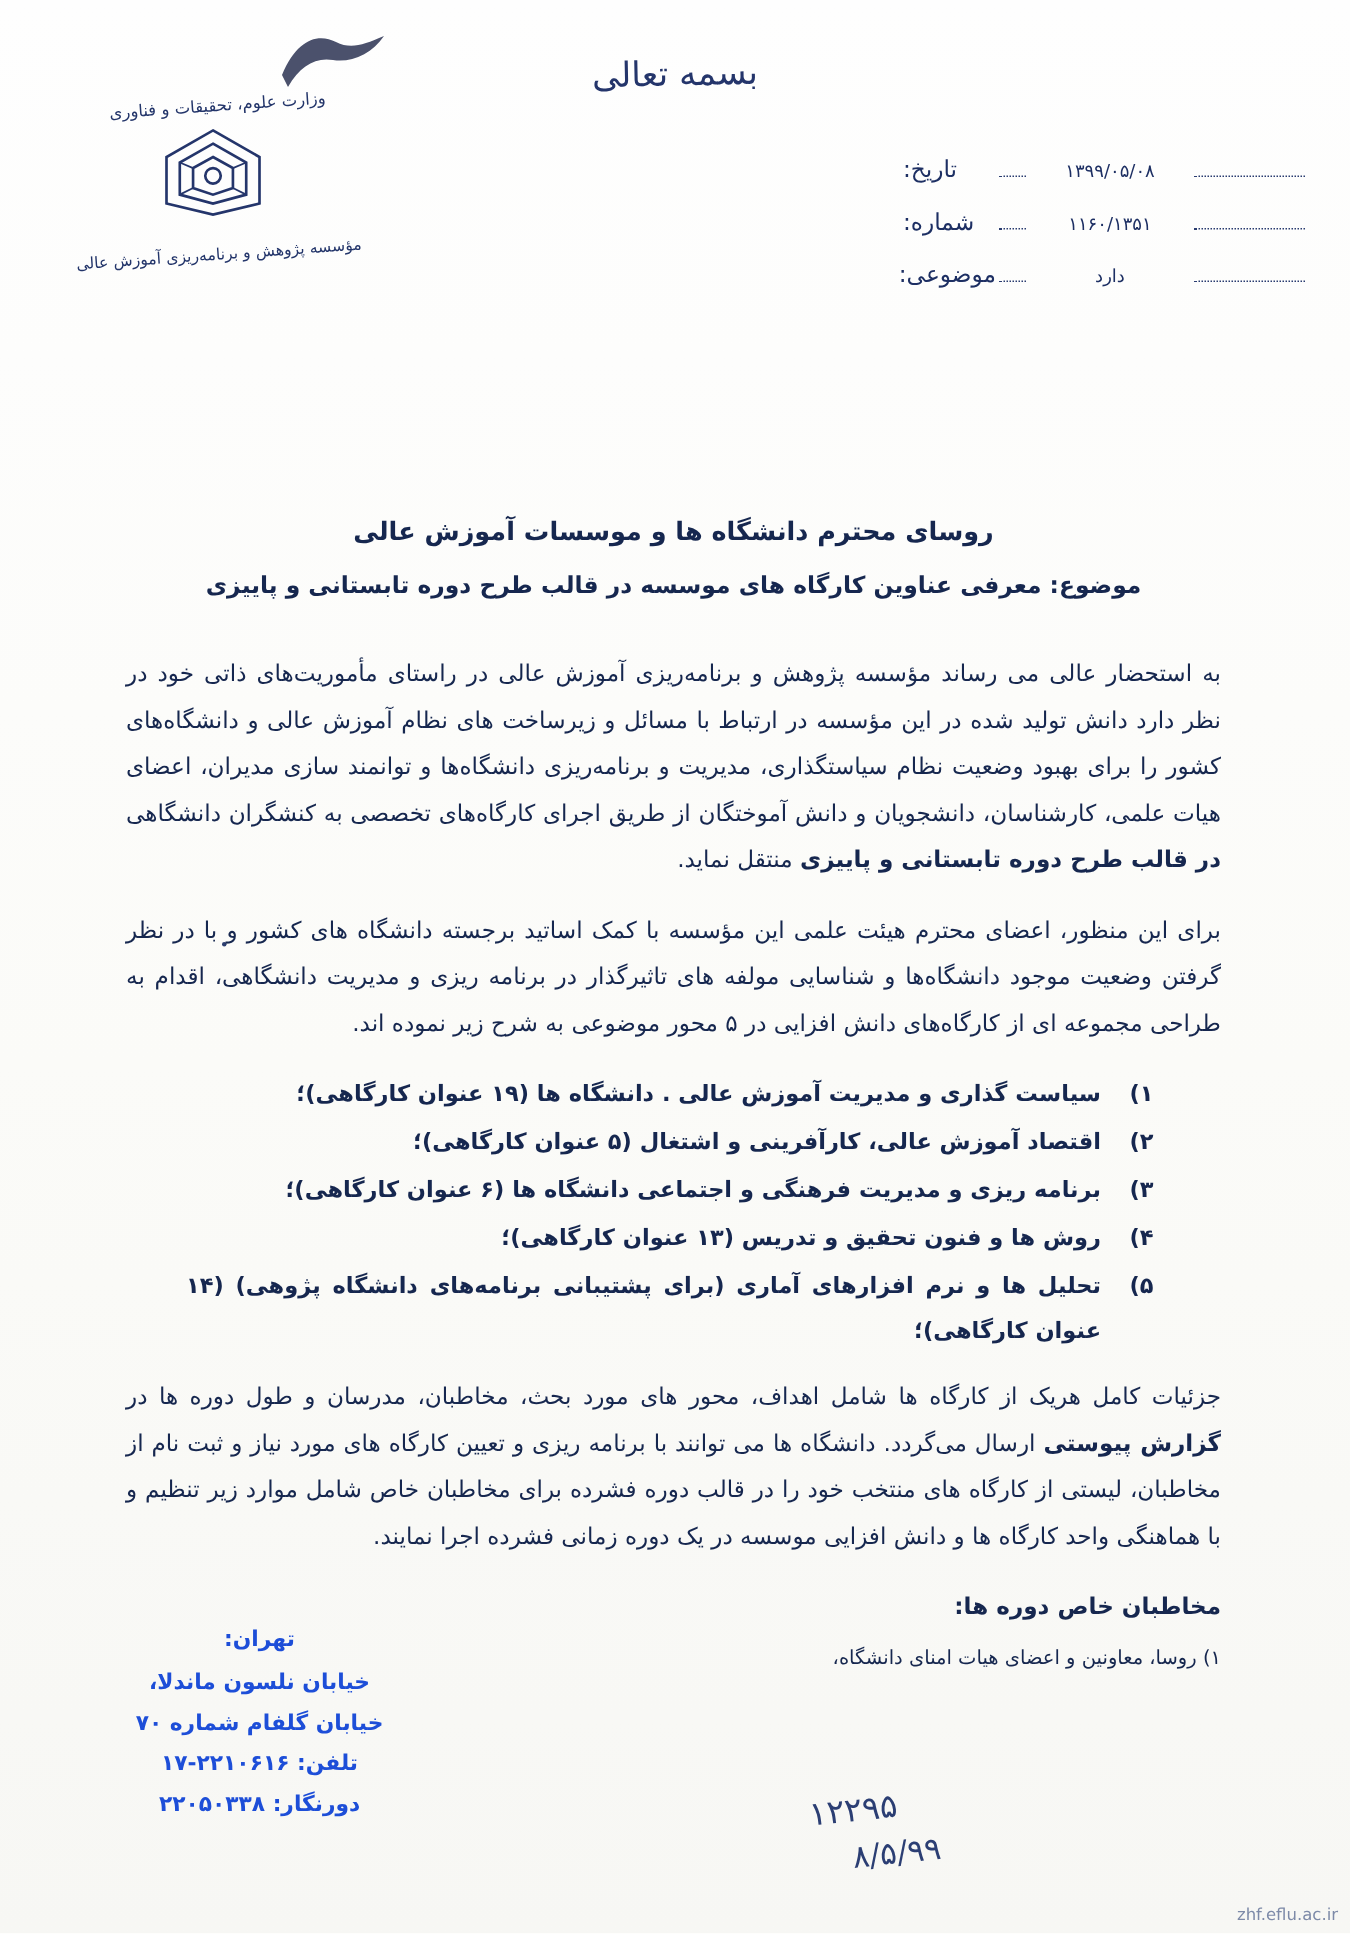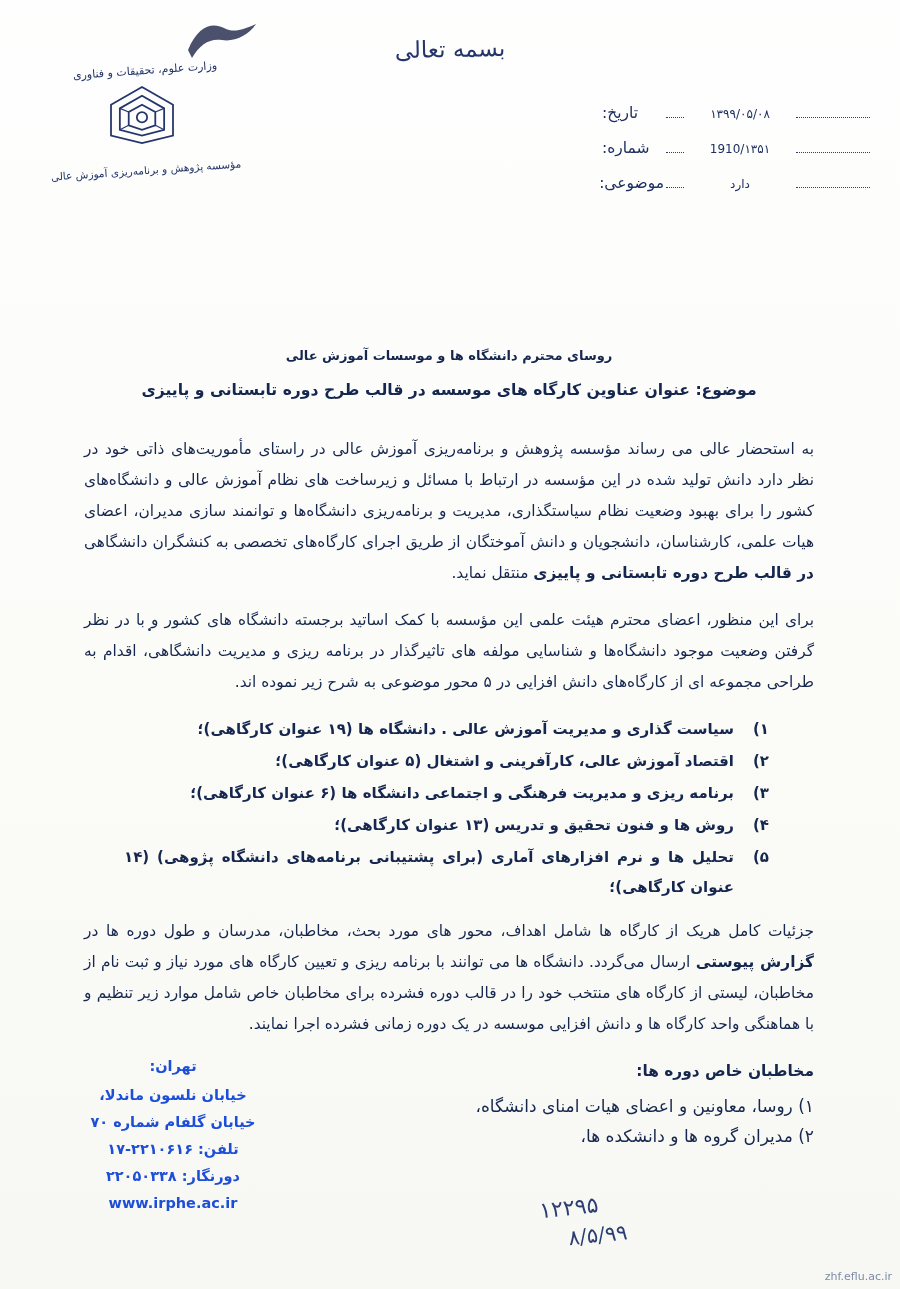--- a/index.html
+++ b/index.html
@@ -131,21 +131,21 @@
     right: 86px;
     left: 84px;
     text-align: justify;
     font-size: 15.4px;
     line-height: 31px;
     color: #16274f;
   }
   .addressee {
     text-align: center;
     font-weight: bold;
-    font-size: 13px;
+    font-size: 17px;
     margin-bottom: 4px;
   }
   .subject {
     text-align: center;
     font-weight: bold;
     font-size: 15.6px;
     margin-bottom: 28px;
   }
   .greeting {
     text-align: center;
@@ -185,21 +185,21 @@
     font-weight: bold;
     margin-top: 6px;
     margin-bottom: 4px;
     text-align: right;
   }
   .aud-list {
     margin: 0;
     padding: 0;
     list-style: none;
     text-align: right;
-    font-size: 17px;
+    font-size: 13px;
     line-height: 30px;
   }
 
   
   .footer-contact {
     position: absolute;
     bottom: 72px;
     left: 58px;
     width: 230px;
     text-align: center;
@@ -262,21 +262,21 @@
 
   <div class="meta-block">
     <div class="meta-row">
       <div class="meta-dots-long"></div>
       <div class="meta-value">۱۳۹۹/۰۵/۰۸</div>
       <div class="meta-dots"></div>
       <div class="meta-label">تاریخ:</div>
     </div>
     <div class="meta-row">
       <div class="meta-dots-long"></div>
-      <div class="meta-value">1910/۱۳۵۱</div>
+      <div class="meta-value">۱۱۶۰/۱۳۵۱</div>
       <div class="meta-dots"></div>
       <div class="meta-label">شماره:</div>
     </div>
     <div class="meta-row">
       <div class="meta-dots-long"></div>
       <div class="meta-value">دارد</div>
       <div class="meta-dots"></div>
       <div class="meta-label">موضوعی:</div>
     </div>
   </div>
@@ -301,21 +301,21 @@
   </div>
 
   <svg class="ink-smudge" viewBox="0 0 72 42">
     <path d="M2,30 C12,6 26,2 38,8 C48,13 56,10 70,4 C62,16 48,22 36,20 C24,18 14,24 6,38 Z" fill="#2b3352" opacity="0.85"></path>
   </svg>
 
   <div class="dot-mark"></div>
 
   <div class="body-block">
     <div class="addressee">روسای محترم دانشگاه ها و موسسات آموزش عالی</div>
-    <div class="subject">موضوع: عنوان عناوین کارگاه های موسسه در قالب طرح دوره تابستانی و پاییزی</div>
+    <div class="subject">موضوع: معرفی عناوین کارگاه های موسسه در قالب طرح دوره تابستانی و پاییزی</div>
 
     <p class="para"><span>به استحضار عالی می رساند مؤسسه پژوهش و برنامه‌ریزی آموزش عالی در راستای مأموریت‌های ذاتی خود در نظر دارد دانش تولید شده در این مؤسسه در ارتباط با مسائل و زیرساخت های نظام آموزش عالی و دانشگاه‌های کشور را برای بهبود وضعیت نظام سیاستگذاری، مدیریت و برنامه‌ریزی دانشگاه‌ها و توانمند سازی مدیران، اعضای هیات علمی، کارشناسان، دانشجویان و دانش آموختگان از طریق اجرای کارگاه‌های تخصصی به کنشگران دانشگاهی </span><span class="b">در قالب طرح دوره تابستانی و پاییزی</span><span> منتقل نماید.</span></p>
 
     <p class="para">برای این منظور، اعضای محترم هیئت علمی این مؤسسه با کمک اساتید برجسته دانشگاه های کشور و با در نظر گرفتن وضعیت موجود دانشگاه‌ها و شناسایی مولفه های تاثیرگذار در برنامه ریزی و مدیریت دانشگاهی، اقدام به طراحی مجموعه ای از کارگاه‌های دانش افزایی در ۵ محور موضوعی به شرح زیر نموده اند.</p>
 
     <ol class="axes">
       <li>
         <span class="num">۱)</span>
         <span class="txt">سیاست گذاری و مدیریت آموزش عالی . دانشگاه ها (۱۹ عنوان کارگاهی)؛</span>
       </li>
@@ -335,31 +335,29 @@
         <span class="num">۵)</span>
         <span class="txt">تحلیل ها و نرم افزارهای آماری (برای پشتیبانی برنامه‌های دانشگاه پژوهی) (۱۴ عنوان کارگاهی)؛</span>
       </li>
     </ol>
 
     <p class="para"><span>جزئیات کامل هریک از کارگاه ها شامل اهداف، محور های مورد بحث، مخاطبان، مدرسان و طول دوره ها در </span><span class="b">گزارش پیوستی</span><span> ارسال می‌گردد. دانشگاه ها می توانند با برنامه ریزی و تعیین کارگاه های مورد نیاز و ثبت نام از مخاطبان، لیستی از کارگاه های منتخب خود را در قالب دوره فشرده برای مخاطبان خاص شامل موارد زیر تنظیم و با هماهنگی واحد کارگاه ها و دانش افزایی موسسه در یک دوره زمانی فشرده اجرا نمایند.</span></p>
 
     <div class="aud-title">مخاطبان خاص دوره ها:</div>
     <ul class="aud-list">
       <li>۱) روسا، معاونین و اعضای هیات امنای دانشگاه،</li>
-      <li>۲) مدیران گروه ها و دانشکده ها،</li>
     </ul>
   </div>
 
   <div class="footer-contact">
     <div class="city">تهران:</div>
     <div>خیابان نلسون ماندلا،</div>
     <div>خیابان گلفام شماره ۷۰</div>
     <div>تلفن: ۲۲۱۰۶۱۶-۱۷</div>
     <div>دورنگار: ۲۲۰۵۰۳۳۸</div>
-    <div class="site">www.irphe.ac.ir</div>
   </div>
 
   <div class="handwriting">
     <div>۱۲۲۹۵</div>
     <div class="hw2">۸/۵/۹۹</div>
   </div>
 
   <div class="watermark">zhf.eflu.ac.ir</div>
 </div>
 

